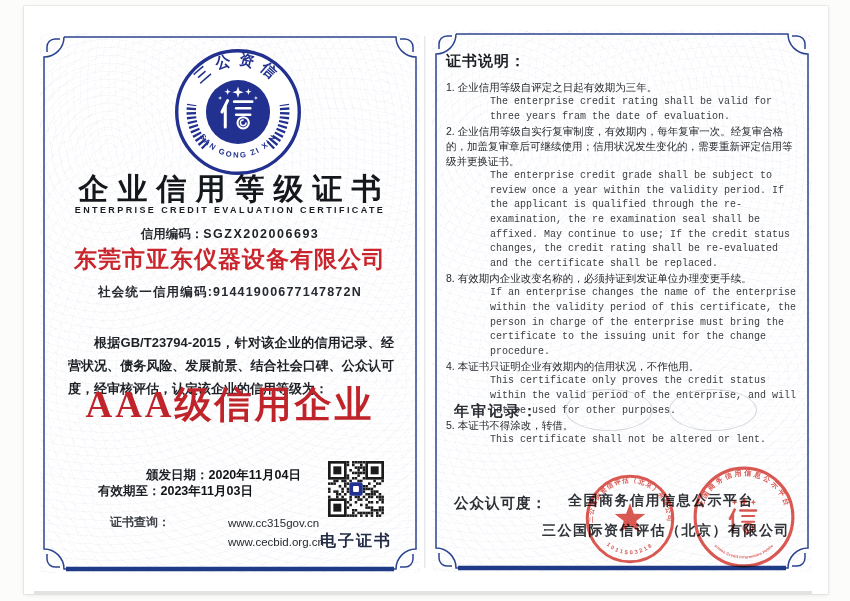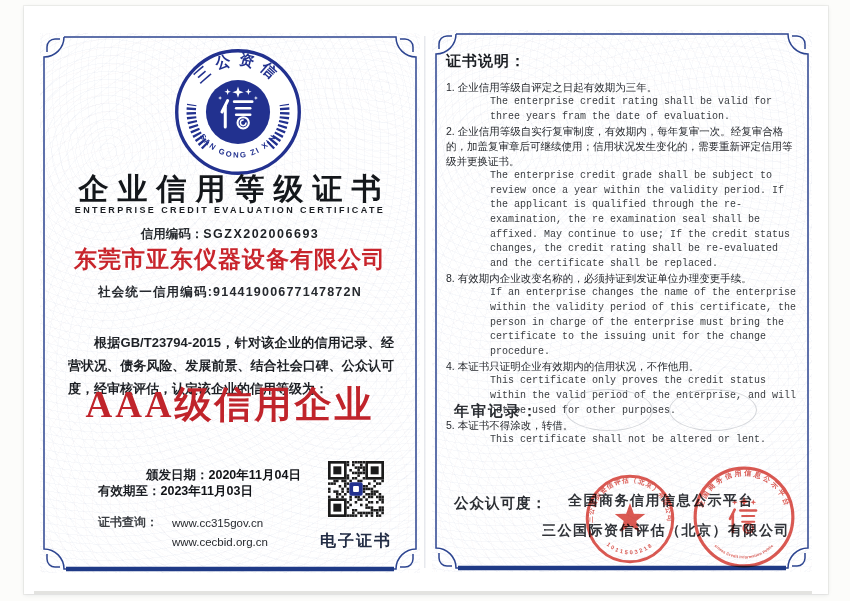--- a/index.html
+++ b/index.html
@@ -32,21 +32,21 @@
   .company{left:0;top:211px;width:100%;text-align:center;font-size:23px;font-weight:900;
            letter-spacing:1px;color:var(--red,#c8252c);}
   .uscc{left:0;top:251px;width:100%;text-align:center;font-size:12.5px;font-weight:700;
         letter-spacing:1.2px;color:#26292e;}
   .statement{left:28px;top:275px;width:326px;font-size:13px;font-weight:700;line-height:1.75;
              text-indent:2em;text-align:justify;color:#1d2025;margin-top:24px;}
   .grade{left:0;top:347px;width:100%;text-align:center;font-family:"Liberation Serif","DejaVu Serif",serif;
          font-size:37px;font-weight:900;letter-spacing:3px;color:#c0242b;}
   .date-row{left:58px;font-size:12.5px;font-weight:700;color:#1c1f24;}
   .date-row .val{color:#111317;}
-  .query-row{left:58px;top:481px;display:flex;font-size:12px;font-weight:700;color:#3a3d42;}
+  .query-row{left:70px;top:481px;display:flex;font-size:12px;font-weight:700;color:#3a3d42;gap:44px;}
   .query-urls{margin-left:14px;font-weight:400;color:#26292e;line-height:19px;font-size:11.5px;}
   .qr{left:288px;top:428px;}
   .qr-caption{left:276px;top:498px;width:80px;text-align:center;font-size:16px;
               font-weight:700;color:#222c44;letter-spacing:2px;}
 
   
   .rp-heading{left:14px;top:22px;font-size:15px;font-weight:800;color:#1b1e23;letter-spacing:1px;}
   .clauses{left:14px;top:50px;width:354px;}
   .clause-zh{font-size:10.5px;font-weight:400;color:#26292e;line-height:15px;}
   .clause-en{font-family:"Liberation Mono","DejaVu Sans Mono",monospace;font-size:10px;

